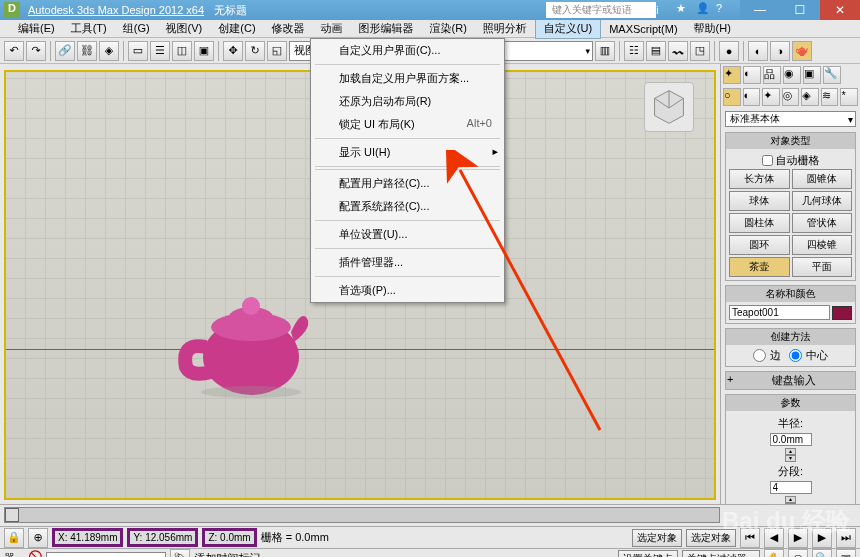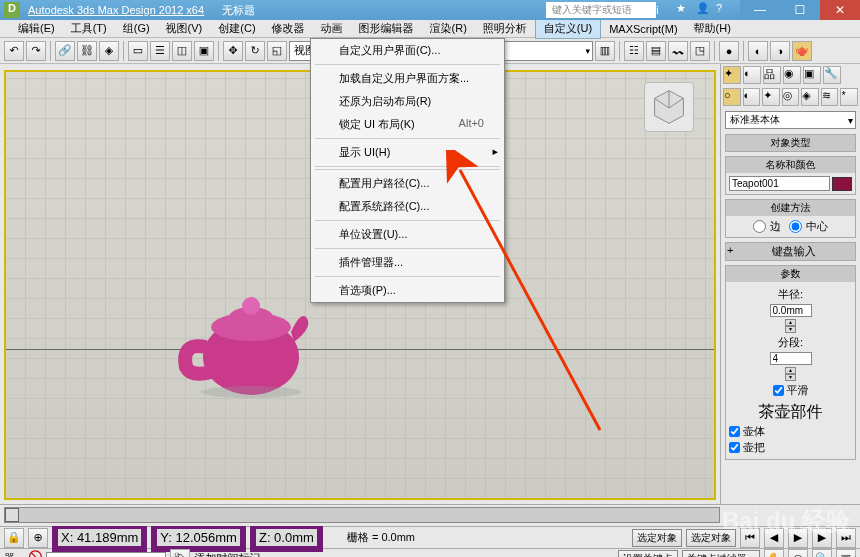--- a/index.html
+++ b/index.html
@@ -26,21 +26,21 @@
 .viewport{position:absolute;top:6px;left:4px;right:4px;bottom:4px;background:linear-gradient(#d8d8d0,#ccccc4);border:2px solid #d4b800;}
 .grid{position:absolute;inset:0;background-image:repeating-linear-gradient(0deg,transparent,transparent 19px,#b8b8b0 19px,#b8b8b0 20px),repeating-linear-gradient(90deg,transparent,transparent 19px,#b8b8b0 19px,#b8b8b0 20px);opacity:0.5;}
 .axis-x{position:absolute;left:0;right:0;top:65%;height:1px;background:#666;}
 .teapot{position:absolute;left:170px;top:200px;width:140px;height:130px;}
 .viewcube{position:absolute;right:20px;top:10px;width:50px;height:50px;background:#e8e8e8;border:1px solid #bbb;border-radius:4px;}
 .dropdown-menu{position:absolute;left:310px;top:38px;width:195px;background:#f4f4f4;border:1px solid #888;box-shadow:2px 2px 4px rgba(0,0,0,0.3);z-index:100;}
 .dm-item{padding:4px 20px 4px 28px;cursor:default;position:relative;}
 .dm-item.highlight{background:#cbe3f7;}
 .dm-sep{height:1px;background:#ccc;margin:2px 4px;}
 .dm-arrow::after{content:"▸";position:absolute;right:6px;}
-.dm-shortcut{position:absolute;right:20px;color:#666;}
+.dm-shortcut{position:absolute;right:12px;color:#666;}
 .arrow-ann{position:absolute;left:430px;top:150px;z-index:101;pointer-events:none;}
 .side-panel{width:140px;background:#e8e8e8;border-left:1px solid #aaa;display:flex;flex-direction:column;overflow:hidden;}
 .sp-tabs{display:flex;gap:2px;padding:2px;}
 .sp-tab{width:18px;height:18px;border:1px solid #aaa;background:linear-gradient(#f8f8f8,#ddd);}
 .sp-section{border:1px solid #aaa;margin:2px 4px;}
 .sp-header{background:#c8c8c8;text-align:center;padding:1px;font-size:10px;}
 .sp-dropdown{margin:3px 4px;height:18px;border:1px solid #888;background:#fff;padding:0 14px 0 4px;position:relative;font-size:10px;display:flex;align-items:center;}
 .sp-dropdown::after{content:"▾";position:absolute;right:2px;}
 .sp-body{padding:3px;}
 .cb{display:flex;align-items:center;gap:3px;font-size:10px;margin:1px 0;}
@@ -52,33 +52,33 @@
 .color-sw{width:20px;height:14px;background:#8a1240;border:1px solid #333;}
 .radio-row{display:flex;align-items:center;gap:4px;font-size:10px;}
 .spinner{display:flex;align-items:center;gap:2px;font-size:10px;margin:2px 0;justify-content:flex-end;flex-direction:column;}
 .spinner input{width:42px;border:1px solid #888;font-size:10px;padding:0 2px;}
 .spin-btns{width:11px;display:flex;flex-direction:column;}
 .spin-btns span{height:7px;border:1px solid #888;background:#ddd;font-size:6px;text-align:center;line-height:5px;}
 .timeline{height:22px;background:#e8e8e8;border-top:1px solid #aaa;position:relative;}
 .timeline-track{position:absolute;left:4px;right:140px;top:2px;height:16px;background:#ccc;border:1px solid #888;}
 .timeline-marker{position:absolute;left:0;top:0;width:14px;height:14px;background:#ddd;border:1px solid #666;}
 .status-bar{height:22px;background:#e8e8e8;border-top:1px solid #aaa;display:flex;align-items:center;gap:4px;padding:0 4px;font-size:10px;}
-.coord-box{border:6px solid #701a75;background:#ddd;padding:1px 3px;font-size:13px;}
+.coord-box{border:3px solid #701a75;background:#ddd;padding:1px 3px;font-size:10px;}
 .status-bar2{height:20px;background:#e8e8e8;border-top:1px solid #aaa;display:flex;align-items:center;gap:4px;padding:0 4px;font-size:10px;}
 .prompt-icon{color:#c00;font-size:14px;}
 .watermark{position:absolute;right:10px;bottom:20px;color:#fff;opacity:0.5;font-size:24px;font-weight:bold;z-index:50;pointer-events:none;}
 .watermark-sub{position:absolute;right:10px;bottom:22px;color:#fff;opacity:0.4;font-size:11px;z-index:50;}
 </style>
 </head>
 <body>
 
 <div class="title-bar">
   <span style="background:#7a4;color:#fff;width:16px;height:16px;text-align:center;font-weight:bold;">D</span>
   <span style="margin-left:8px;text-decoration:underline;">Autodesk 3ds Max Design 2012 x64</span>
-  <span style="margin-left:18px;">无标题</span>
+  <span style="margin-left:10px;">无标题</span>
   <div class="title-search">键入关键字或短语</div>
   <div class="title-icons">
     <span>ℹ</span>
     <span>★</span>
     <span>👤</span>
     <span>?</span>
   </div>
   <div class="win-controls">
     <div class="win-btn win-min">—</div>
     <div class="win-btn win-max">☐</div>
@@ -180,20 +180,38 @@
       <div class="sp-tab">✦</div>
       <div class="sp-tab">◎</div>
       <div class="sp-tab">◈</div>
       <div class="sp-tab">≋</div>
       <div class="sp-tab">*</div>
     </div>
     <div class="sp-dropdown">标准基本体</div>
 
     <div class="sp-section">
       <div class="sp-header">对象类型</div>
+      <div class="sp-body">
+        <div class="cb" style="justify-content:center">
+            <input type="checkbox" style="">
+            <span>自动栅格</span>
+          </div>
+        <div class="btn-grid">
+          <div class="sp-btn">长方体</div>
+          <div class="sp-btn">圆锥体</div>
+          <div class="sp-btn">球体</div>
+          <div class="sp-btn">几何球体</div>
+          <div class="sp-btn">圆柱体</div>
+          <div class="sp-btn">管状体</div>
+          <div class="sp-btn">圆环</div>
+          <div class="sp-btn">四棱锥</div>
+          <div class="sp-btn sel">茶壶</div>
+          <div class="sp-btn">平面</div>
+        </div>
+      </div>
     </div>
 
     <div class="sp-section">
       <div class="sp-header">名称和颜色</div>
       <div class="sp-body" style="display:flex;gap:2px;align-items:center">
         <input class="sp-input" style="flex: 1 1 0%;" value="Teapot001">
         <div class="color-sw"></div>
       </div>
     </div>
 
@@ -257,21 +275,21 @@
     <div class="timeline-marker"></div>
   </div>
 </div>
 
 <div class="status-bar">
   <div class="tool-btn">🔒</div>
   <div class="tool-btn">⊕</div>
   <div class="coord-box">X: 41.189mm</div>
   <div class="coord-box">Y: 12.056mm</div>
   <div class="coord-box">Z: 0.0mm</div>
-  <div style="margin-left:20px">栅格 = 0.0mm</div>
+  <div style="">栅格 = 0.0mm</div>
   <div style="flex:1"></div>
   <div class="sp-btn" style="padding:1px 4px">选定对象</div>
   <div class="sp-btn" style="padding:1px 4px">选定对象</div>
   <div class="tool-btn">⏮</div>
   <div class="tool-btn">◀</div>
   <div class="tool-btn">▶</div>
   <div class="tool-btn">▶</div>
   <div class="tool-btn">⏭</div>
 </div>
 

